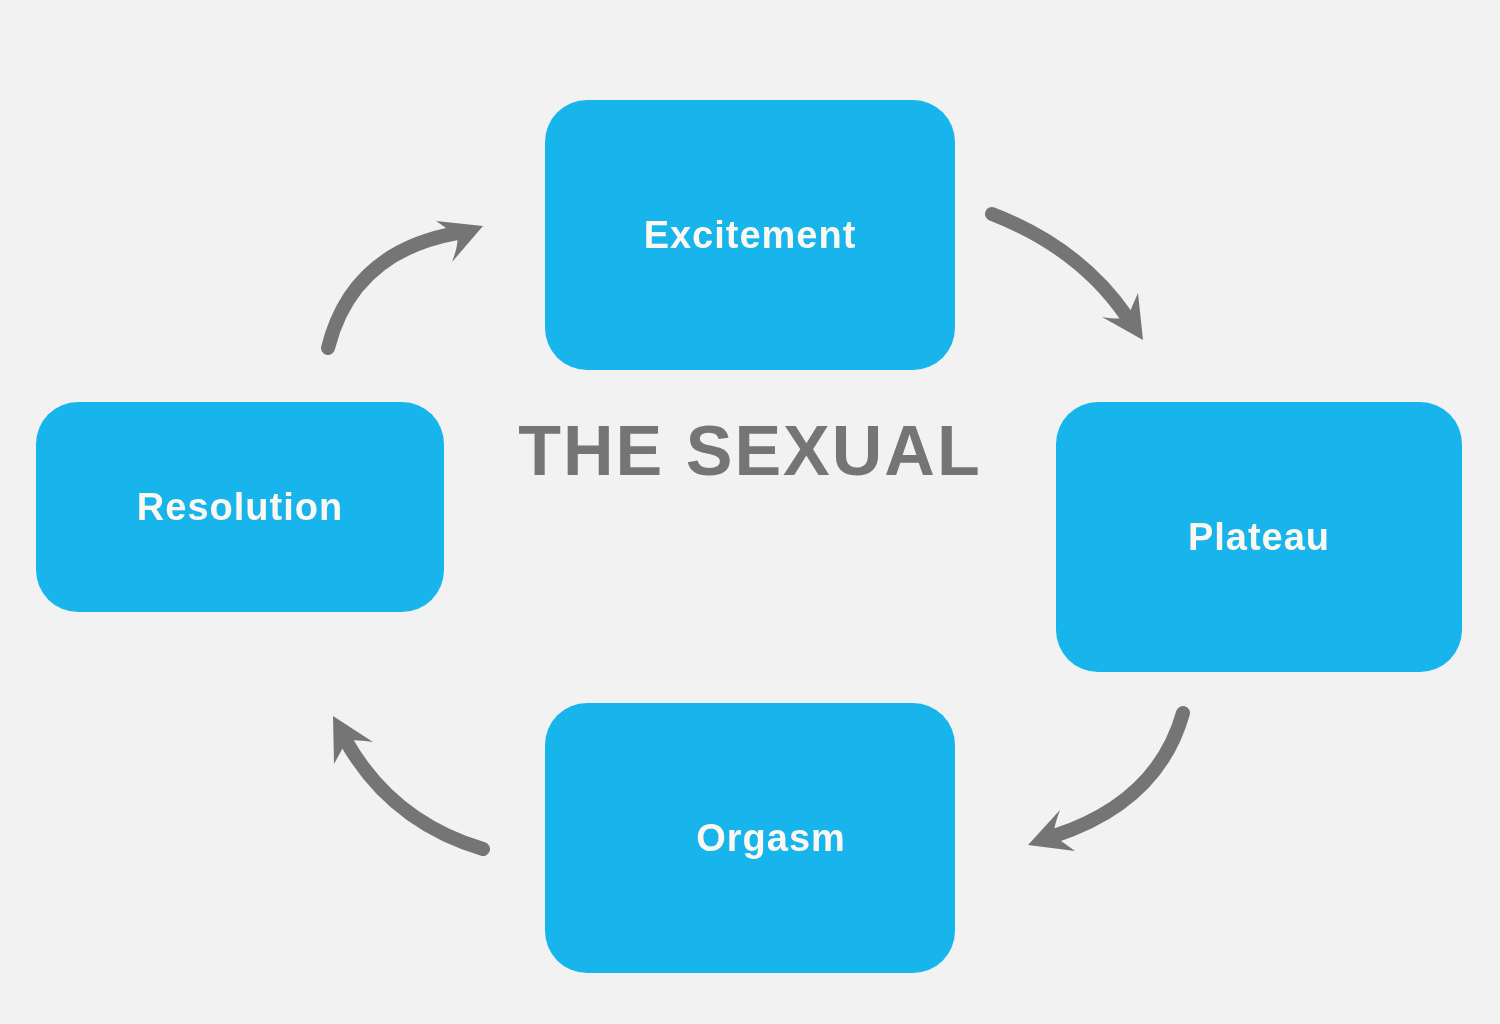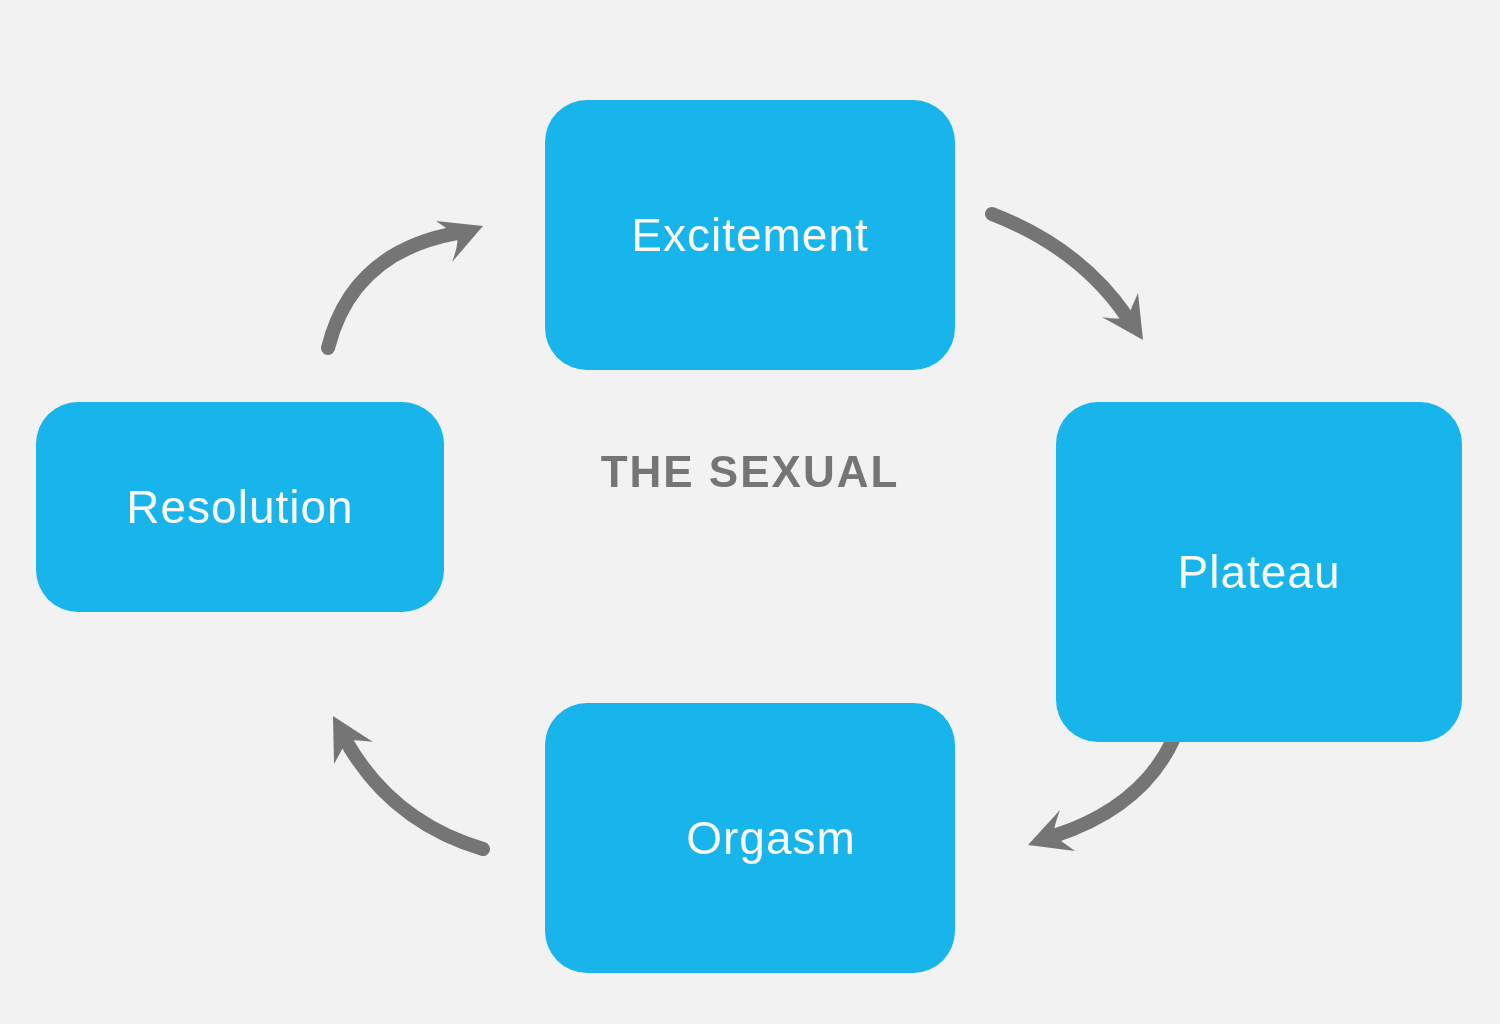--- a/index.html
+++ b/index.html
@@ -24,35 +24,35 @@
   .stage-box {
     position: absolute;
     background: var(--box);
     border-radius: 42px;
     display: flex;
     align-items: center;
     justify-content: center;
   }
   .stage-label {
     color: var(--box-text);
-    font-size: 46px;
-    font-weight: 400;
+    font-size: 38px;
+    font-weight: 700;
     letter-spacing: 1px;
   }
   .box-excitement { left: 545px; top: 100px; width: 410px; height: 270px; }
-  .box-plateau    { left: 1056px; top: 402px; width: 406px; height: 340px; }
+  .box-plateau    { left: 1056px; top: 402px; width: 406px; height: 270px; }
   .box-resolution { left: 36px;  top: 402px; width: 408px; height: 210px; }
   .box-orgasm     { left: 545px; top: 703px; width: 410px; height: 270px; padding-left: 42px; }
   .title-block {
     position: absolute;
-    left: 400px; top: 429px; width: 700px;
+    left: 400px; top: 408px; width: 700px;
     text-align: center;
     color: var(--title);
     font-weight: bold;
-    font-size: 44px;
+    font-size: 70px;
     line-height: 86px;
     letter-spacing: 2px;
   }
   .arrows-layer {
     position: absolute;
     left: 0; top: 0; width: 1500px; height: 1024px;
     pointer-events: none;
   }
   .arrow-shaft {
     fill: none;

